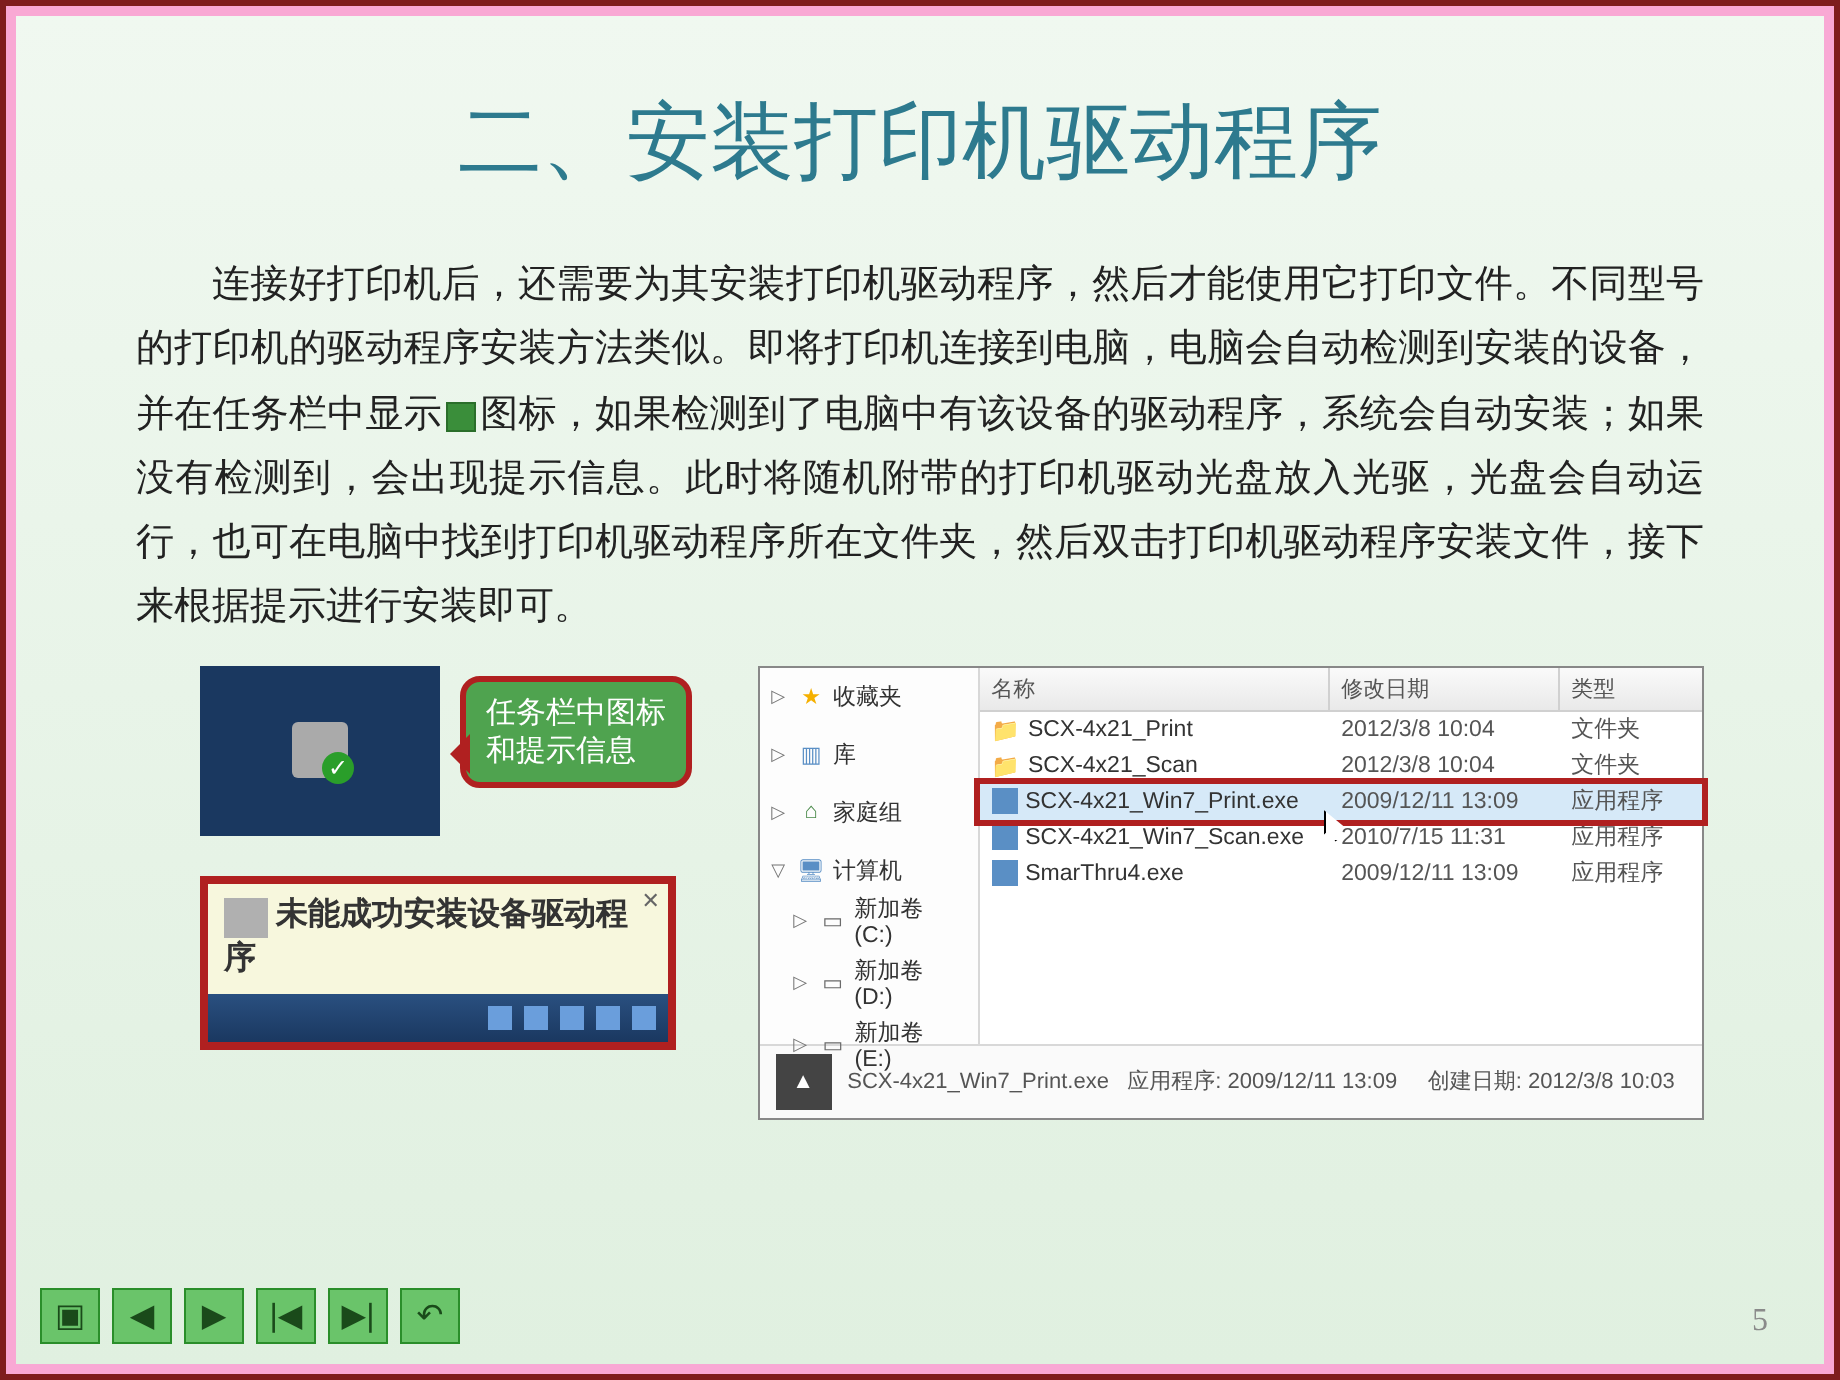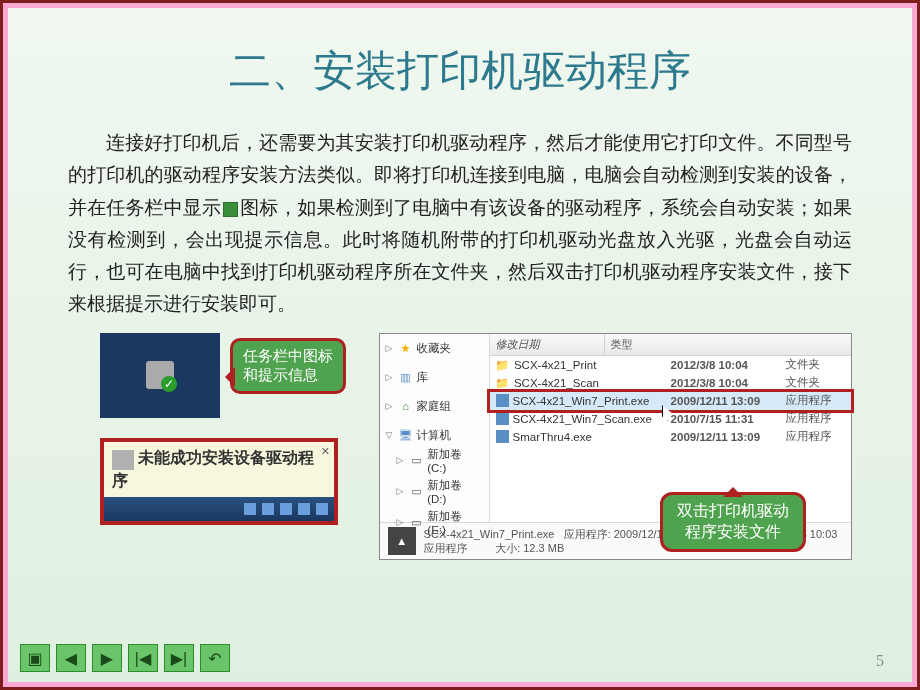--- a/index.html
+++ b/index.html
@@ -213,29 +213,29 @@
       position: relative;
     }
     .file-header {
       display: flex;
       background: linear-gradient(#fafafa, #e9e9e9);
       border-bottom: 1px solid #d0d0d0;
       color: #555;
       font-size: 11px;
     }
     .col-name { width: 175px; padding: 3px 6px; border-right: 1px solid #d0d0d0; }
-    .col-date { width: 115px; padding: 3px 6px; border-right: 1px solid #d0d0d0; font-style: italic; }
+    .col-date { width: 115px; padding: 3px 6px; border-right: 1px solid #d0d0d0; }
     .col-type { flex: 1; padding: 3px 6px; }
     .file-row {
       display: flex;
       align-items: center;
       padding: 1.5px 0;
     }
     .file-row .fn { width: 175px; padding: 0 6px; display: flex; align-items: center; gap: 4px; color: #333; }
-    .file-row .fd { width: 115px; padding: 0 6px; color: #555; font-weight: bold; }
+    .file-row .fd { width: 115px; padding: 0 6px; color: #555; }
     .file-row .ft { flex: 1; padding: 0 6px; color: #555; }
     .folder-icn { color: #f2c15a; }
     .exe-icn {
       width: 13px;
       height: 13px;
       background: #5a8fc5;
       display: inline-block;
     }
     .file-row.highlighted {
       background: #d6e9f8;
@@ -399,20 +399,21 @@
                 <span>新加卷 (D:)</span>
               </div>
             <div class="nav-item nav-sub">
                 <span class="expander">▷</span>
                 <span class="nav-icon drive-i">▭</span>
                 <span>新加卷 (E:)</span>
               </div>
           </div>
           <div class="file-pane">
             <div class="file-header">
+              <div class="col-name">名称</div>
               <div class="col-date">修改日期</div>
               <div class="col-type">类型</div>
             </div>
             <div id="file-rows">
                 <div class="file-row">
                   <div class="fn">
                     <span class="folder-icn">📁</span>
                     <span>SCX-4x21_Print</span>
                   </div>
                   <div class="fd">2012/3/8 10:04</div>
@@ -445,41 +446,32 @@
                 <div class="file-row">
                   <div class="fn">
                     <span class="exe-icn"></span>
                     <span>SmarThru4.exe</span>
                   </div>
                   <div class="fd">2009/12/11 13:09</div>
                   <div class="ft">应用程序</div>
                 </div>
               </div>
             <div class="cursor-arrow"></div>
-            <div class="callout-right">
-              <div>双击打印机驱动</div>
-              <div>程序安装文件</div>
-            </div>
           </div>
         </div>
         <div class="details-pane">
           <div class="details-icon">▲</div>
           <div class="details-text">
             <div>
               <span>SCX-4x21_Win7_Print.exe</span>&nbsp;&nbsp;
               <span>应用程序:</span>
               <span>2009/12/11 13:09</span>&nbsp;&nbsp;&nbsp;&nbsp;
               <span>创建日期:</span>
               <span>2012/3/8 10:03</span>
             </div>
-            <div>
-              <span>应用程序</span>&nbsp;&nbsp;&nbsp;&nbsp;&nbsp;&nbsp;&nbsp;&nbsp;
-              <span>大小:</span>
-              <span>12.3 MB</span>
-            </div>
           </div>
         </div>
       </div>
 
     </div>
 
     <div class="nav-buttons">
       <div class="nav-btn">▣</div>
       <div class="nav-btn">◀</div>
       <div class="nav-btn">▶</div>

